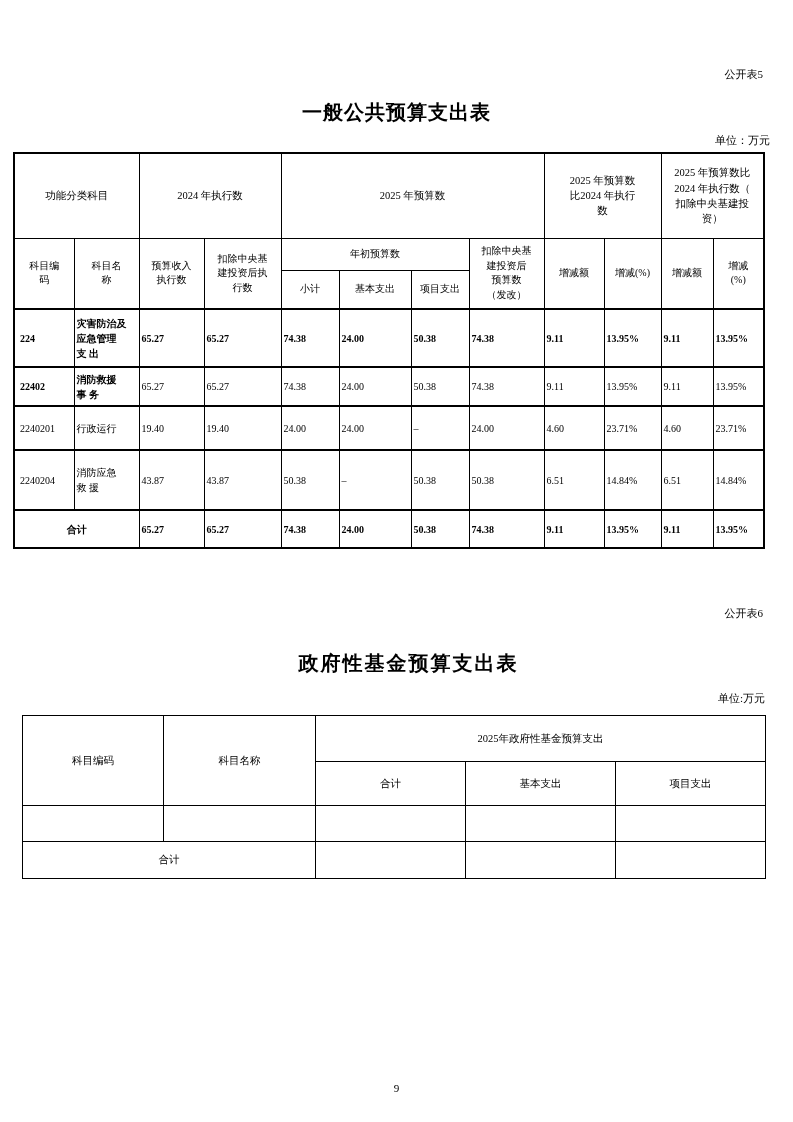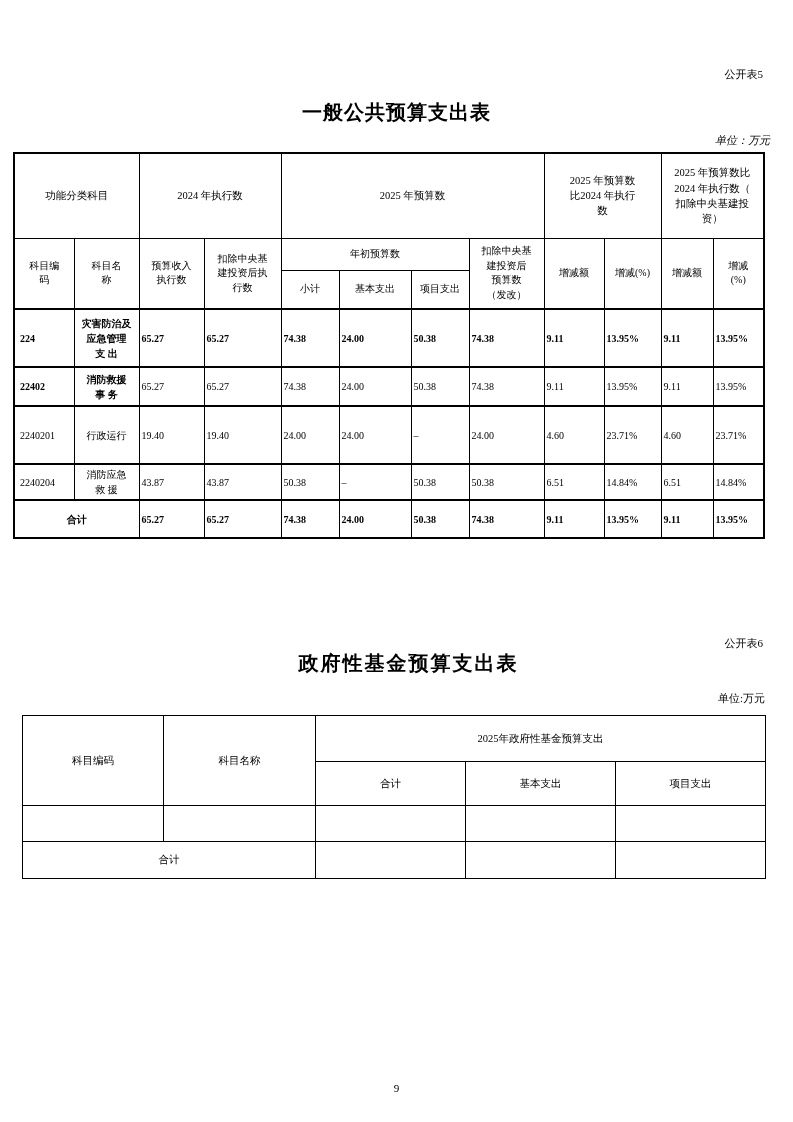--- a/index.html
+++ b/index.html
@@ -17,37 +17,37 @@
   table{border-collapse:collapse;table-layout:fixed;background:#fff;}
   th,td{white-space:pre-line;overflow:hidden;vertical-align:middle;padding:1px 2px;box-sizing:border-box;}
 
   
   #t1{width:750px;border:2px solid #000;}
   #t1 th,#t1 td{border:1px solid #000;font-weight:normal;}
   #t1 thead th{font-size:10px;text-align:center;line-height:1.45;}
   #t1 thead tr.group th{font-size:10.5px;}
   #t1 tbody td{border-top:2px solid #000;border-bottom:2px solid #000;font-size:10px;text-align:left;line-height:1.5;}
   #t1 td.code{text-align:left;padding-left:5px;}
-  #t1 td.name{text-align:center;}
+  #t1 td.name{text-align:left;}
   #t1 tr.bold-all td{font-weight:bold;}
   #t1 tr.bold-label td.code,#t1 tr.bold-label td.name{font-weight:bold;}
   #t1 td.total-label{text-align:center;font-weight:bold;}
 
   
   #t2{width:743px;border:1px solid #000;}
   #t2 th,#t2 td{border:1px solid #000;font-weight:normal;font-size:10.5px;text-align:center;line-height:1.5;}
 </style>
 </head>
 <body>
 
 <div class="page">
 
   <div class="abs tag" style="top:67px;right:30px;">公开表5</div>
   <div class="abs doc-title" style="top:99px;left:0;text-align:center;">一般公共预算支出表</div>
-  <div class="abs unit" style="top:133px;right:23px;font-style:italic;">单位：万元</div>
+  <div class="abs unit" style="top:133px;right:23px;">单位：万元</div>
 
   <table id="t1" class="abs" style="top:152px;left:13px;">
     <colgroup>
       <col style="width:60px">
         <col style="width:65px">
         <col style="width:65px">
         <col style="width:77px">
       <col style="width:58px">
         <col style="width:72px">
         <col style="width:58px">
@@ -122,35 +122,35 @@
         <td>65.27</td>
         <td>74.38</td>
         <td>24.00</td>
         <td>50.38</td>
         <td>74.38</td>
         <td>9.11</td>
         <td>13.95%</td>
         <td>9.11</td>
         <td>13.95%</td>
       </tr>
-      <tr style="height:58px;">
+      <tr style="height:44px;">
         <td class="code">2240201</td>
         <td class="name">行政运行</td>
         <td>19.40</td>
         <td>19.40</td>
         <td>24.00</td>
         <td>24.00</td>
         <td>–</td>
         <td>24.00</td>
         <td>4.60</td>
         <td>23.71%</td>
         <td>4.60</td>
         <td>23.71%</td>
       </tr>
-      <tr style="height:36px;">
+      <tr style="height:60px;">
         <td class="code">2240204</td>
         <td class="name">消防应急
 救 援</td>
         <td>43.87</td>
         <td>43.87</td>
         <td>50.38</td>
         <td>–</td>
         <td>50.38</td>
         <td>50.38</td>
         <td>6.51</td>
@@ -167,21 +167,21 @@
         <td>50.38</td>
         <td>74.38</td>
         <td>9.11</td>
         <td>13.95%</td>
         <td>9.11</td>
         <td>13.95%</td>
       </tr>
     </tbody>
   </table>
 
-  <div class="abs tag" style="top:636px;right:30px;">公开表6</div>
+  <div class="abs tag" style="top:606px;right:30px;">公开表6</div>
   <div class="abs doc-title" style="top:650px;left:12px;letter-spacing:2px;">政府性基金预算支出表</div>
   <div class="abs unit" style="top:691px;right:28px;">单位:万元</div>
 
   <table id="t2" class="abs" style="top:715px;left:22px;">
     <colgroup>
       <col style="width:141px">
         <col style="width:152px">
         <col style="width:150px">
         <col style="width:150px">
         <col style="width:150px">

